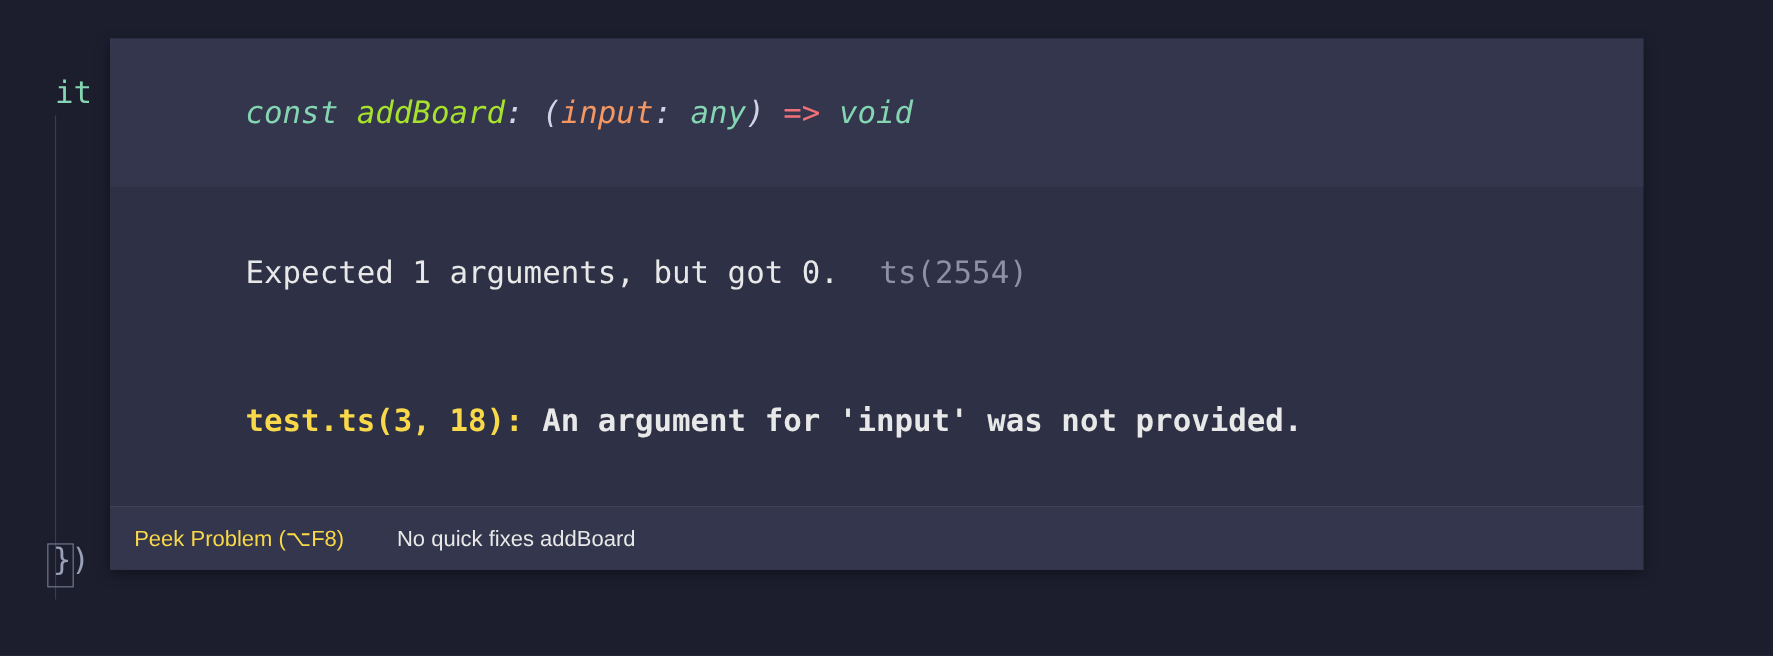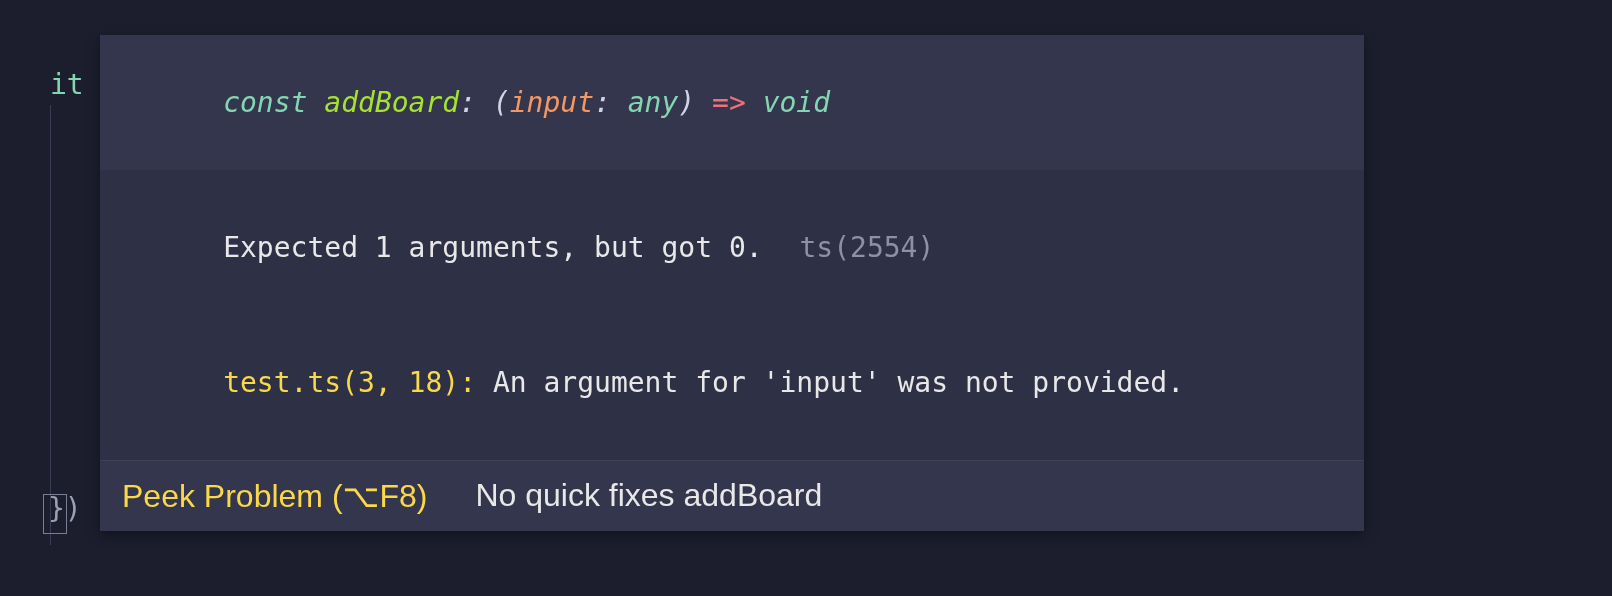--- a/index.html
+++ b/index.html
@@ -73,21 +73,21 @@
       top: 494px;
       width: 24px;
       height: 40px;
       border: 1.5px solid #7a7e95;
       background: transparent;
     }
     .hover-tooltip {
       position: absolute;
       left: 100px;
       top: 35px;
-      width: 1264px;
+      width: 1394px;
       background: #2e3146;
       box-shadow: 0 4px 12px rgba(0,0,0,0.4);
     }
     .tooltip-signature {
       background: #33364c;
       padding: 18px 22px;
       font-style: italic;
       white-space: pre;
     }
     .sig-keyword { color: #84d6b2; font-style: italic; }
@@ -100,32 +100,33 @@
     .sig-void { color: #84d6b2; font-style: italic; }
     .tooltip-error {
       padding: 28px 22px 18px 22px;
       white-space: pre;
     }
     .err-text { color: #e8e8e8; text-align: center; }
     .err-code { color: #8d91a6; margin-left: 20px; }
     .tooltip-location {
       padding: 18px 22px 28px 22px;
       white-space: pre;
+      font-weight: bold;
     }
     .loc-file { color: #f9d849; }
     .loc-text { color: #e8e8e8; }
     .tooltip-actions {
       background: #33364c;
       border-top: 1px solid #3e4258;
       padding: 16px 22px;
       display: flex;
       gap: 48px;
-      align-items: flex-start;
+      align-items: flex-end;
       font-family: -apple-system, 'Segoe UI', 'Helvetica Neue', sans-serif;
-      font-size: 32px;
+      font-size: 20px;
     }
     .peek-link {
       color: #f9d849;
       cursor: pointer;
     }
     .quick-fix-text {
       color: #e8e8e8;
     }
   </style>
 </head>

